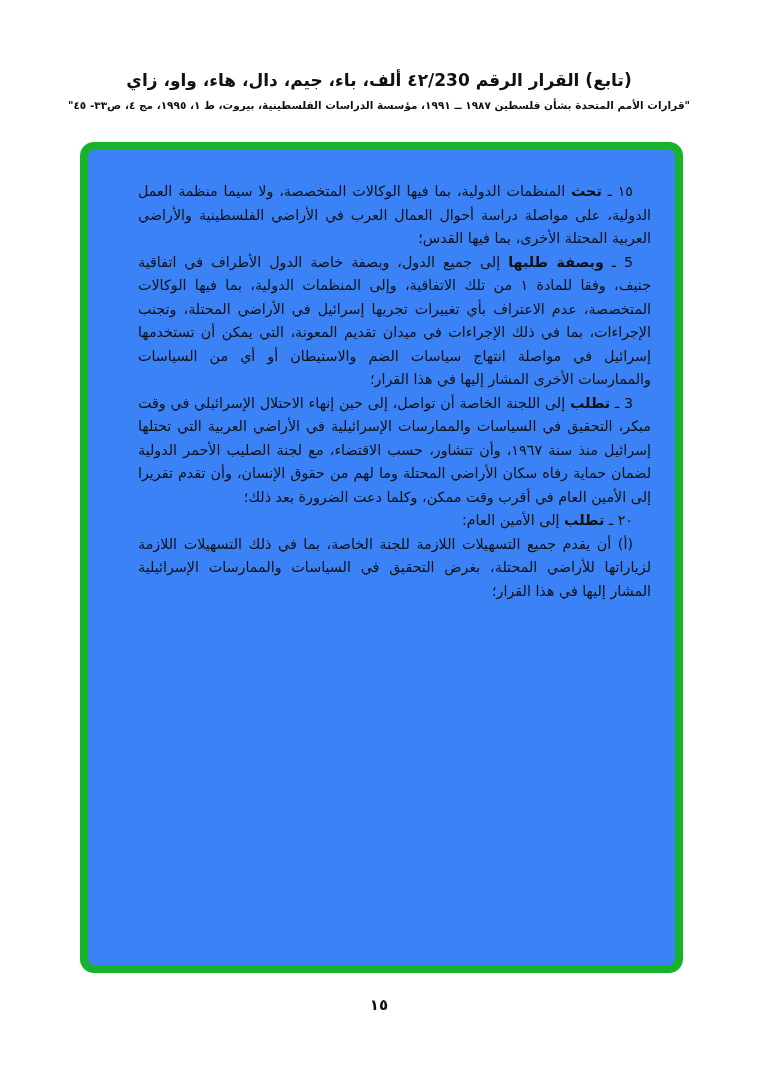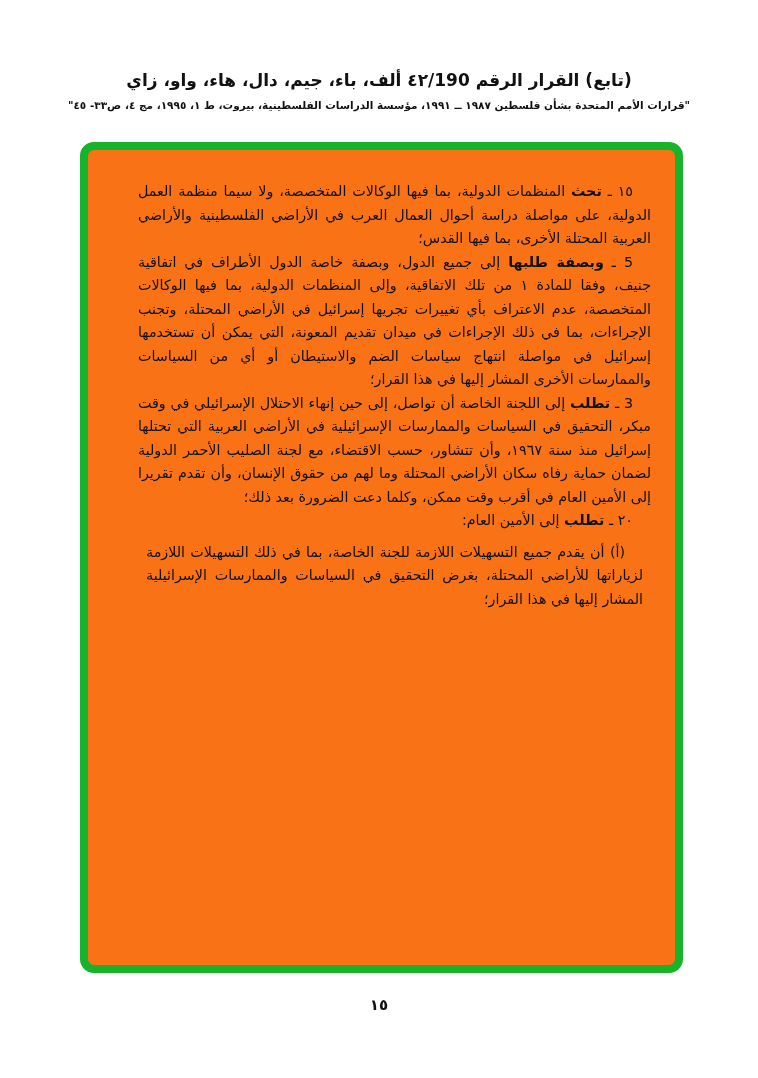--- a/index.html
+++ b/index.html
@@ -29,51 +29,51 @@
     margin-top: 5px;
     white-space: nowrap;
   }
 
   .content-frame {
     position: absolute;
     left: 80px; top: 142px;
     width: 587px; height: 815px;
     border: 8px solid #17b32b;
     border-radius: 14px;
-    background: #f97316;
+    background: #3b82f6;
     box-sizing: content-box;
   }
   .text-block {
     position: absolute;
     top: 30px; right: 24px; left: 50px;
     direction: rtl;
     text-align: justify;
     font-size: 14.3px;
     line-height: 23.5px;
   }
   .para { margin: 0; text-indent: 18px; }
   .para .pverb { font-weight: bold; }
-  .sub-para { margin: 8px; text-indent: 18px; }
+  .sub-para { margin: 0; text-indent: 18px; }
 
   .page-number {
     position: absolute;
     top: 996px; left: 0; right: 0;
     text-align: center;
     font-weight: bold;
     font-size: 15px;
     direction: rtl;
   }
 </style>
 </head>
 <body>
 
 <div class="page">
 
   <div class="doc-header">
-    <div class="doc-title">(تابع) القرار الرقم ٤٢/190 ألف، باء، جيم، دال، هاء، واو، زاي</div>
+    <div class="doc-title">(تابع) القرار الرقم ٤٢/230 ألف، باء، جيم، دال، هاء، واو، زاي</div>
     <div class="doc-source">"قرارات الأمم المتحدة بشأن فلسطين ١٩٨٧ ــ ١٩٩١، مؤسسة الدراسات الفلسطينية، بيروت، ط ١، ١٩٩٥، مج ٤، ص٣٣- ٤٥"</div>
   </div>
 
   <div class="content-frame" style="border-color: rgb(23, 179, 43);">
     <div class="text-block" dir="rtl">
 
       <p class="para">
         <span>١٥</span>
         <span>ـ</span>
         <span class="pverb">تحث</span>

